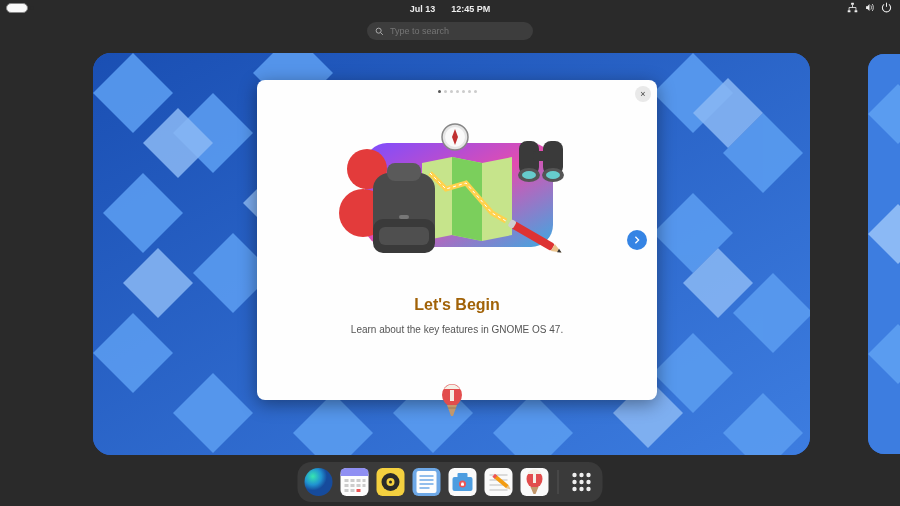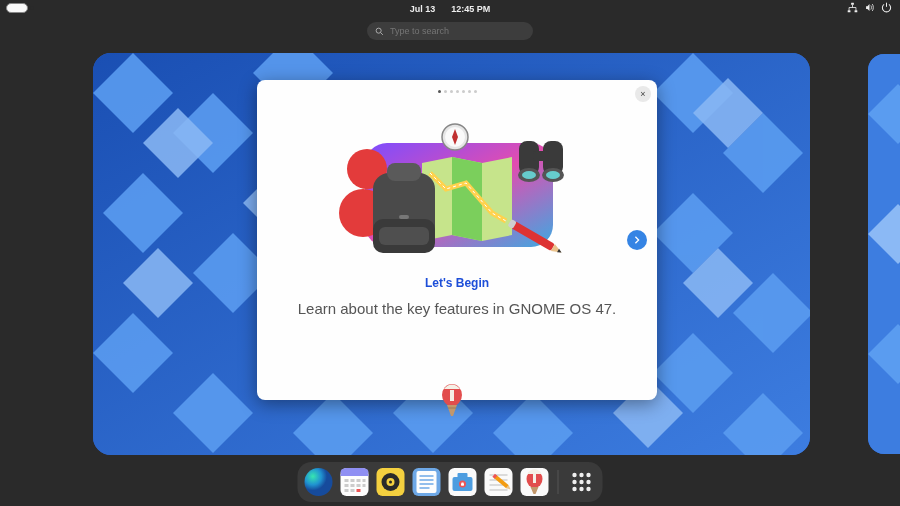--- a/index.html
+++ b/index.html
@@ -78,22 +78,22 @@
 
   .close-btn {
     position: absolute; top: 6px; right: 6px;
     width: 16px; height: 16px; border-radius: 50%;
     background: #e9e9e9; display: flex; align-items: center; justify-content: center;
     font-size: 9px; color: #444; cursor: pointer;
   }
 
   .illus { margin-top: 28px; width: 260px; height: 155px; position: relative; }
 
-  .dlg-title { font-size: 12px; font-weight: 700; color: #1d4ed8; }
-  .dlg-sub { margin-top: 10px; font-size: 15px; color: #555; }
+  .dlg-title { margin-top: 20px; font-size: 16px; font-weight: 700; color: #a16207; }
+  .dlg-sub { margin-top: 10px; font-size: 10px; color: #555; }
 
   .next-btn {
     position: absolute; right: 10px; top: 50%; transform: translateY(-50%);
     width: 20px; height: 20px; border-radius: 50%;
     background: #3584e4; display: flex; align-items: center; justify-content: center;
     cursor: pointer;
   }
   .next-btn svg { width: 8px; height: 8px; fill: #fff; }
 
   .balloon-overlay {

